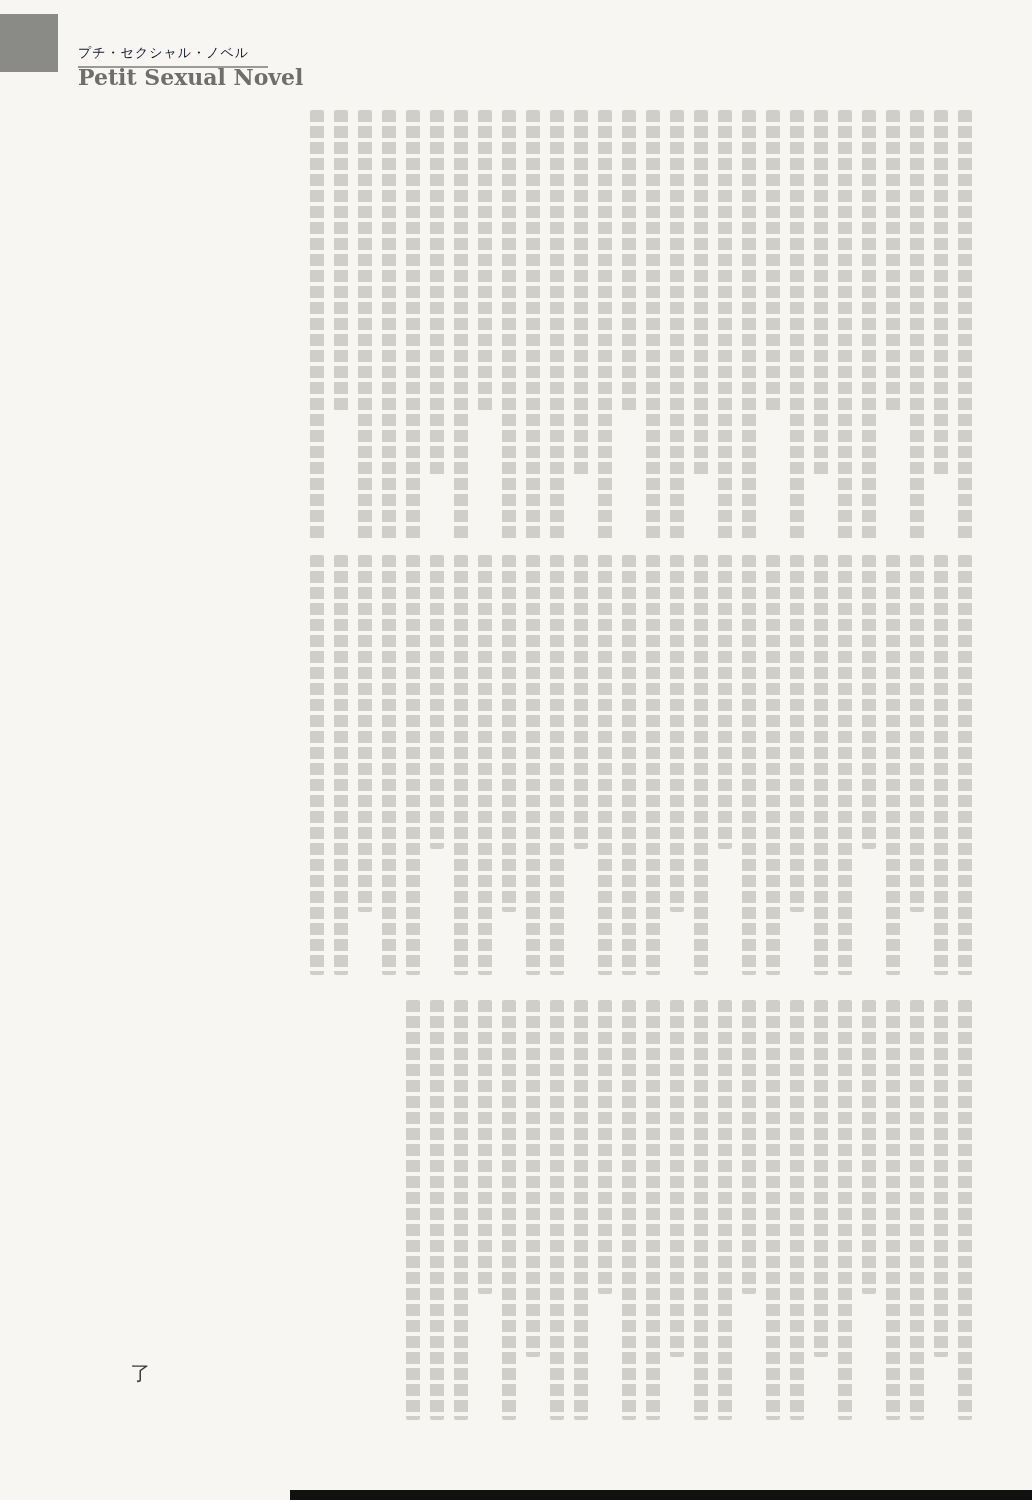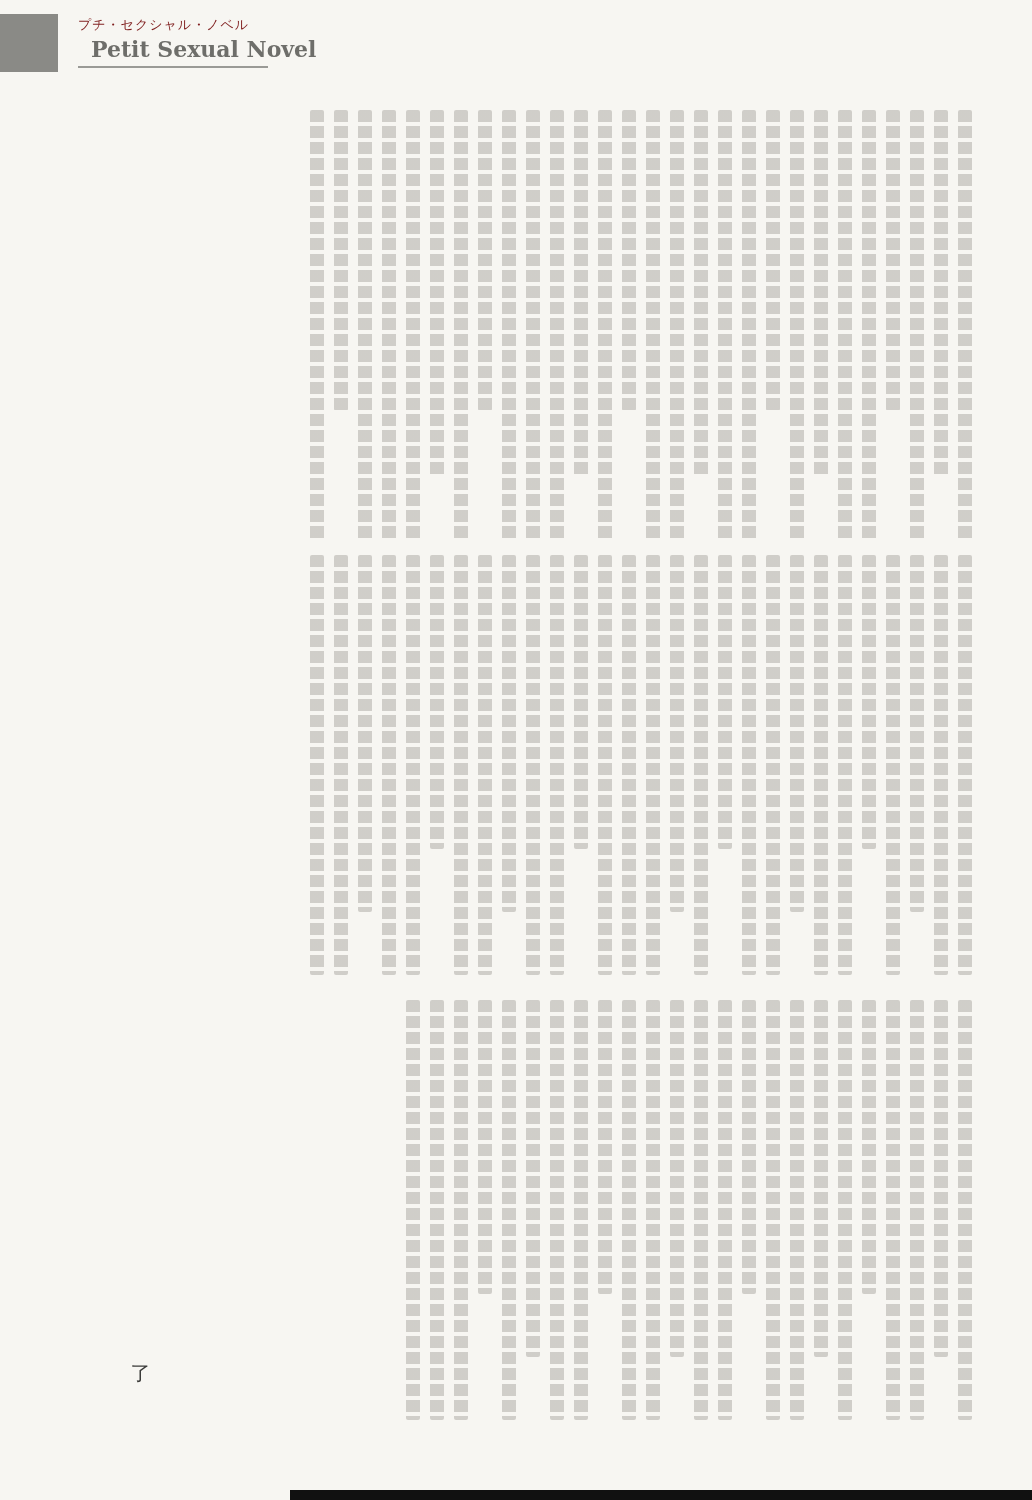--- a/index.html
+++ b/index.html
@@ -8,22 +8,22 @@
     background:#f5f4f0;
     font-family:"DejaVu Sans",sans-serif;
     position:relative;overflow:hidden;
   }
   .page{position:absolute;inset:0;background:#f7f6f2;}
 
   
   .header{position:absolute;top:14px;left:0;height:48px;width:340px;}
   .header-square{position:absolute;top:0;left:0;width:58px;height:58px;background:#8a8a86;}
   .header-text{position:absolute;top:2px;left:78px;}
-  .header-kana{font-size:13px;color:#7f1d1d;letter-spacing:1px;}
-  .header-latin{font-size:22px;color:#6e6e6a;font-family:"DejaVu Serif",serif;font-weight:bold;margin-top:2px;margin-left:13px;}
+  .header-kana{font-size:13px;color:#0f172a;letter-spacing:1px;margin-top:28px;}
+  .header-latin{font-size:22px;color:#6e6e6a;font-family:"DejaVu Serif",serif;font-weight:bold;margin-top:2px;}
   .header-rule{position:absolute;top:52px;left:78px;width:190px;height:2px;background:#9a9a96;}
 
   
   .band{position:absolute;left:100px;right:60px;}
   .band-1{top:110px;height:430px;}
   .band-2{top:555px;height:420px;}
   .band-3{top:1000px;height:420px;}
   .cols{display:flex;flex-direction:row-reverse;justify-content:flex-start;height:100%;gap:10px;}
   .col{width:14px;background:repeating-linear-gradient(
         to bottom,#c9c7c2 0 12px,transparent 12px 16px);

